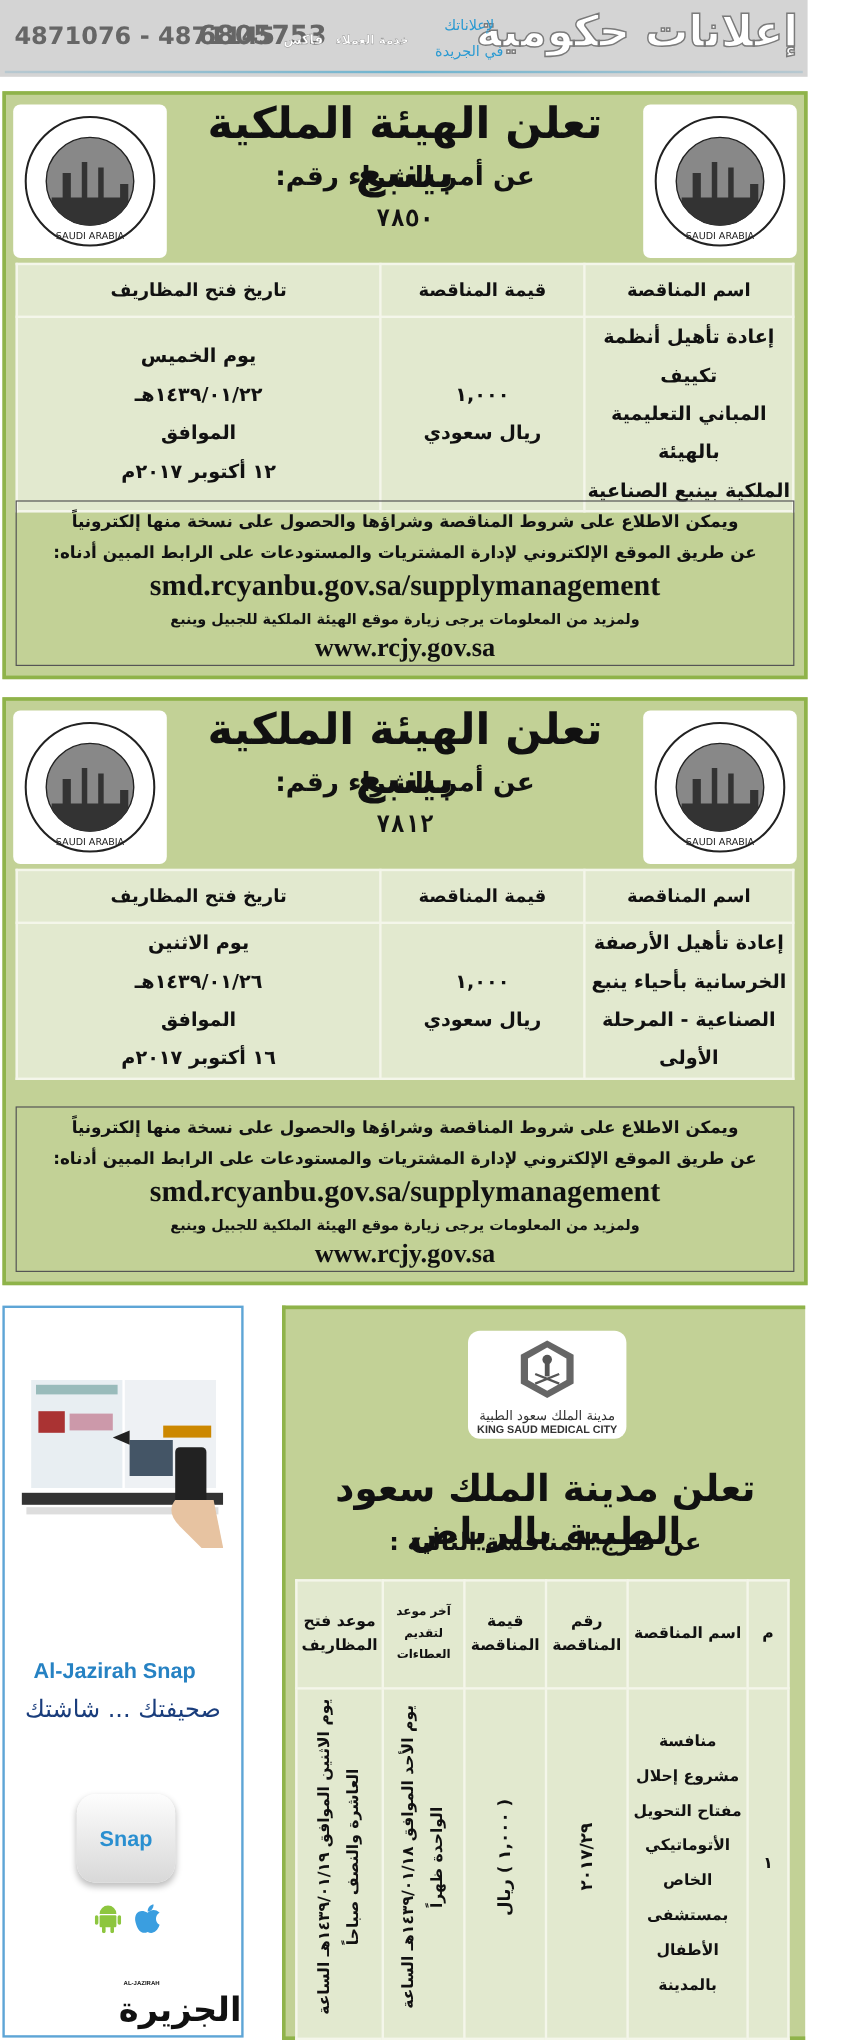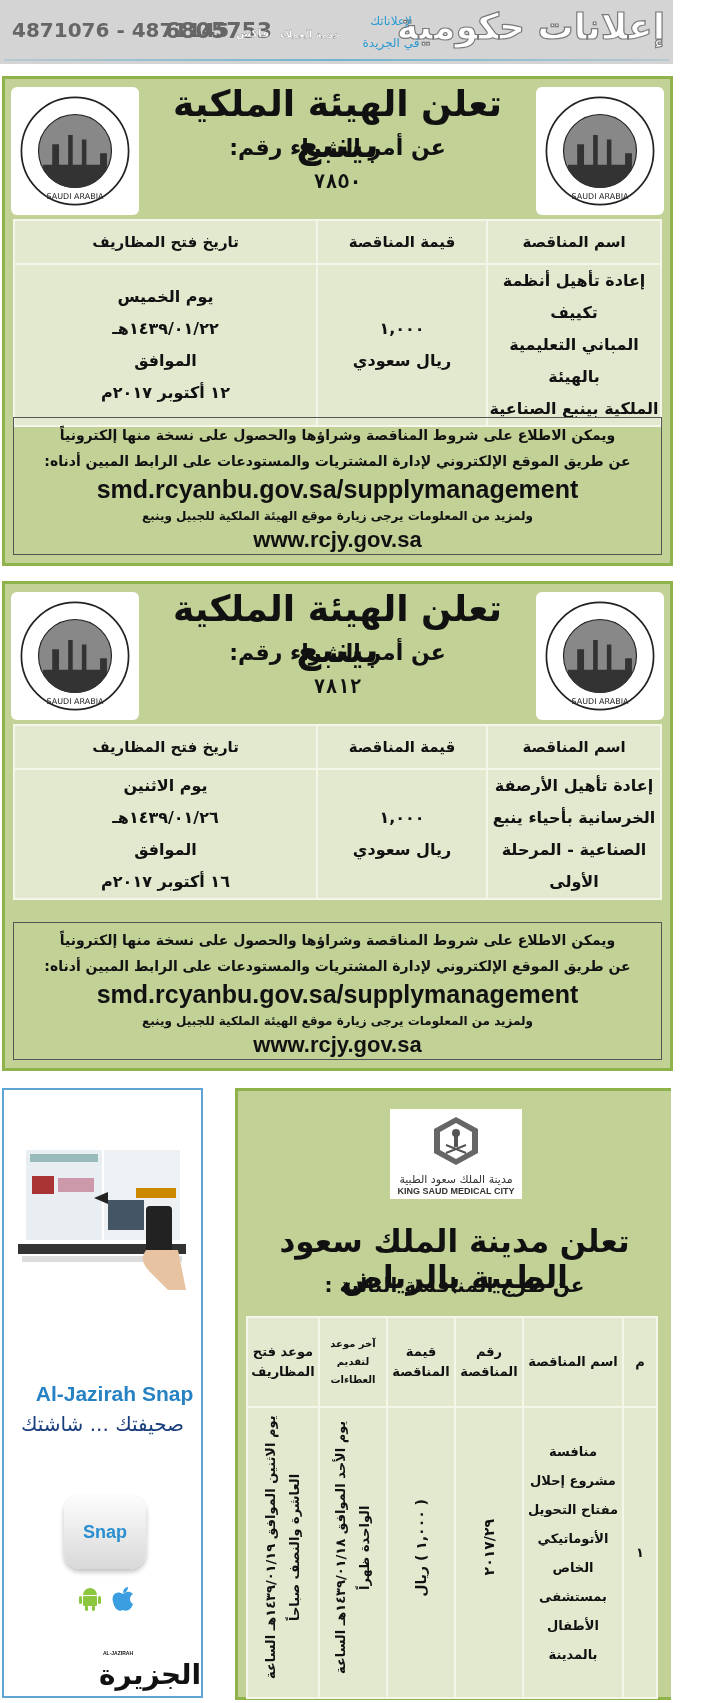--- a/index.html
+++ b/index.html
@@ -25,36 +25,36 @@
   .t1 { font-size: 36px; top: 4px; }
   .t2 { font-size: 22px; top: 56px; }
   .t3 { font-size: 20px; top: 90px; font-family: Liberation Mono, monospace; }
 
   table.tender { position: absolute; left: 8px; width: 649px; border-collapse: collapse; background: #e2e9cf; direction: rtl; }
   table.tender td, table.tender th { border: 2px solid #f4f6ea; text-align: center; color: #111; font-weight: bold; }
   table.tender th { height: 44px; font-size: 15px; }
   table.tender td { height: 122px; font-size: 16px; line-height: 32px; }
   .foot { position: absolute; left: 0; right: 0; text-align: center; direction: rtl; color: #111; font-weight: bold; }
   .f1 { font-size: 14px; }
-  .url { font-family: Liberation Sans, sans-serif; font-size: 25px; font-weight: bold; direction: ltr; }
+  .url { font-family: Liberation Serif, serif; font-size: 25px; font-weight: bold; direction: ltr; }
 
   
   #snap { left: 2px; top: 1088px; width: 201px; height: 610px; border: 2px solid #5ea5d6; background: #fff; }
   #snap-img { position: absolute; left: 14px; top: 50px; width: 168px; height: 160px; }
-  #snap-brand { position: absolute; left: 0; right: 0; top: 292px; text-align: center; color: #2682c3; font-weight: bold; font-size: 21px; font-family: "Liberation Sans", sans-serif; margin-left: 24px; }
+  #snap-brand { position: absolute; left: 0; right: 0; top: 292px; text-align: left; color: #2682c3; font-weight: bold; font-size: 18px; font-family: "Liberation Sans", sans-serif; margin-left: 24px; }
   #snap-slogan { position: absolute; left: 0; right: 0; top: 322px; text-align: center; color: #1a3d7c; font-size: 20px; direction: rtl; }
   #snap-app { position: absolute; left: 60px; top: 405px; width: 82px; height: 74px; border-radius: 16px; background: linear-gradient(#fdfdfd,#d8d8d8); box-shadow: 0 3px 5px rgba(0,0,0,0.25); display:flex; align-items:center; justify-content:center; color:#2a8fd0; font-weight:bold; font-size: 18px; font-family: "Liberation Sans", sans-serif; }
   #snap-android { position: absolute; left: 75px; top: 497px; width: 22px; height: 24px; }
   #snap-apple { position: absolute; left: 107px; top: 496px; width: 24px; height: 26px; }
   #snap-logo { position: absolute; left: 95px; top: 568px; font-size: 28px; font-weight: bold; direction: rtl; color:#111; }
   #snap-logo small { position:absolute; top:-8px; left:4px; font-size:5px; font-family:"Liberation Sans",sans-serif; }
 
   
   #med { left: 235px; top: 1088px; width: 436px; height: 612px; background: #c2d196; border-top: 3px solid #8fb34a; border-left: 3px solid #8fb34a; border-bottom: 3px solid #8fb34a; }
-  #med-logo { position: absolute; left: 152px; top: 18px; width: 132px; height: 90px; background: #fff; border-radius: 0; text-align: center; }
+  #med-logo { position: absolute; left: 152px; top: 18px; width: 132px; height: 90px; background: #fff; border-radius: 10px; text-align: center; }
   #med-logo .ar { font-size: 11px; color: #333; direction: rtl; margin-top: 2px; }
   #med-logo .en { font-size: 9px; color: #333; font-family: "Liberation Sans", sans-serif; font-weight: bold; }
   #med-title { position: absolute; left: 0; right: 0; top: 132px; text-align: center; font-size: 31px; font-weight: bold; direction: rtl; color: #111; }
   #med-sub { position: absolute; left: 0; right: 0; top: 182px; text-align: center; font-size: 20px; font-weight: bold; direction: rtl; color: #111; }
   table.med { position: absolute; left: 8px; top: 225px; width: 412px; border-collapse: collapse; background: #e2e9cf; direction: rtl; }
   table.med th, table.med td { border: 2px solid #f4f6ea; text-align: center; color: #111; font-weight: bold; }
   table.med th { height: 90px; font-size: 13px; line-height: 20px; }
   table.med th.small { font-size: 10px; line-height: 18px; }
   table.med td { height: 283px; font-size: 13px; line-height: 29px; vertical-align: middle; }
   .vert { writing-mode: vertical-rl; transform: rotate(180deg); display: inline-block; font-size: 14px; line-height: 24px; }

